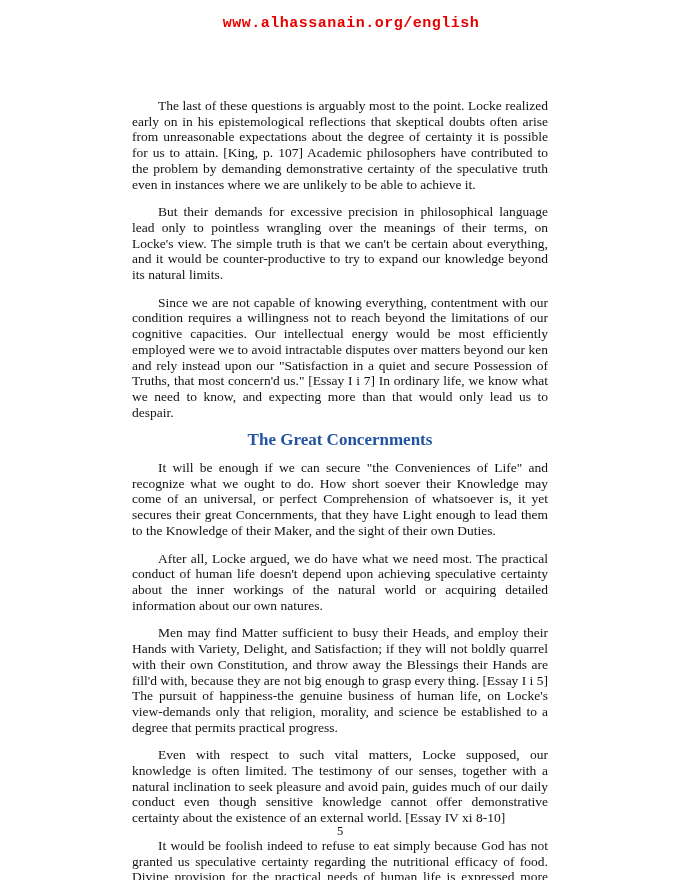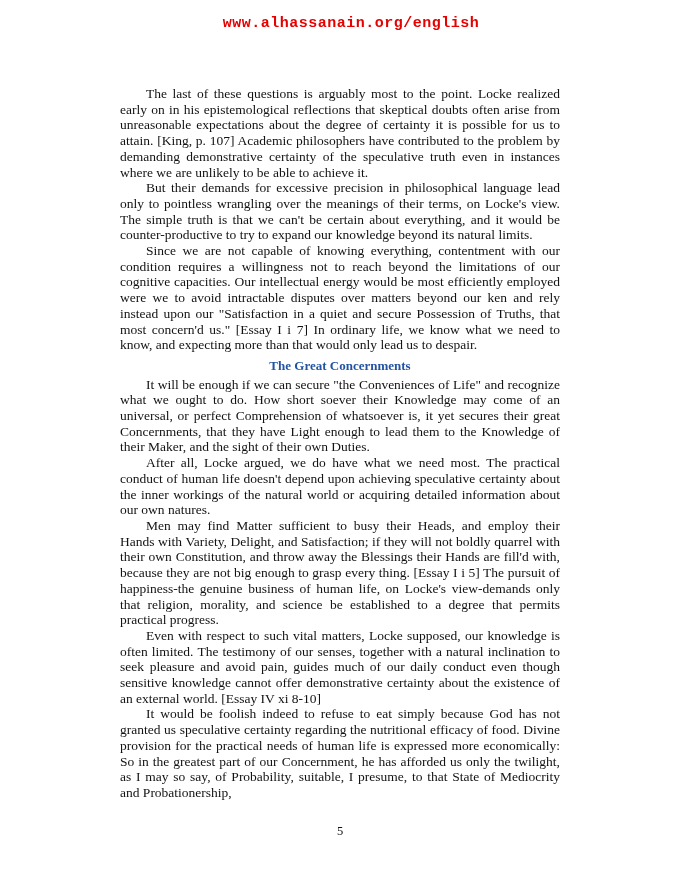--- a/index.html
+++ b/index.html
@@ -30,28 +30,28 @@
   .content {
     position: absolute;
     top: 86px;
     left: 120px;
     width: 440px;
     text-align: justify;
     font-size: 13.5px;
     line-height: 15.7px;
   }
   .para {
-    margin: 0;
+    margin: 12px;
     text-indent: 26px;
   }
   .section-heading {
     margin: 5px 0 3px 0;
     text-align: center;
     text-indent: 0;
-    font-size: 13px;
+    font-size: 17px;
     font-weight: bold;
     font-family: "Liberation Serif", serif;
   }
   .page-number {
     position: absolute;
     top: 824px;
     left: 0;
     width: 100%;
     text-align: center;
     font-size: 12.5px;

